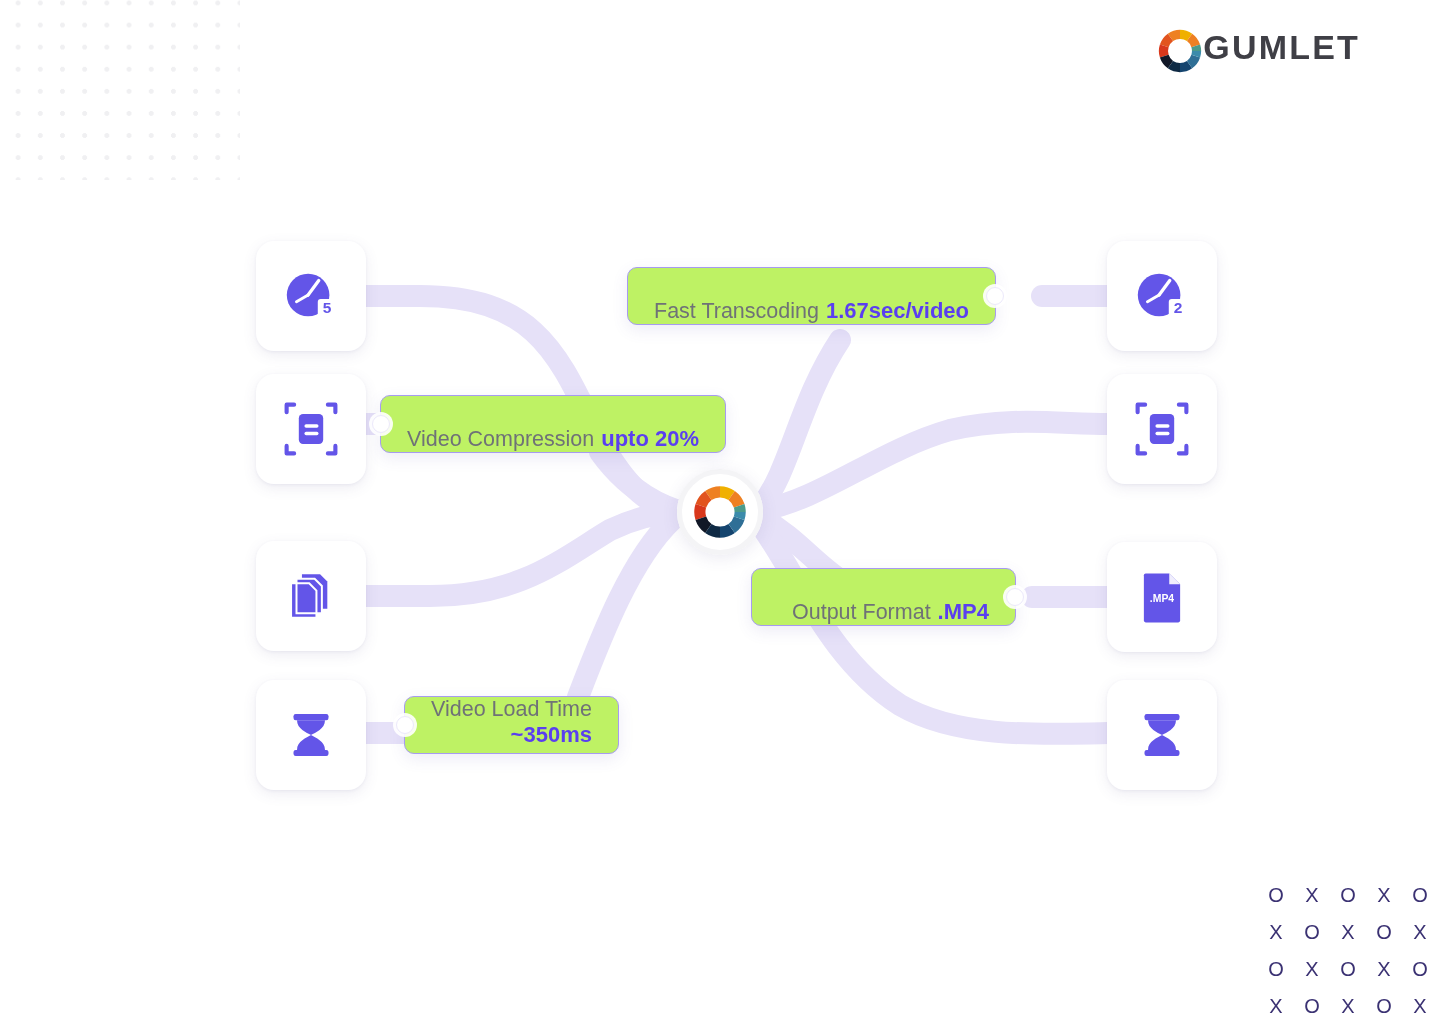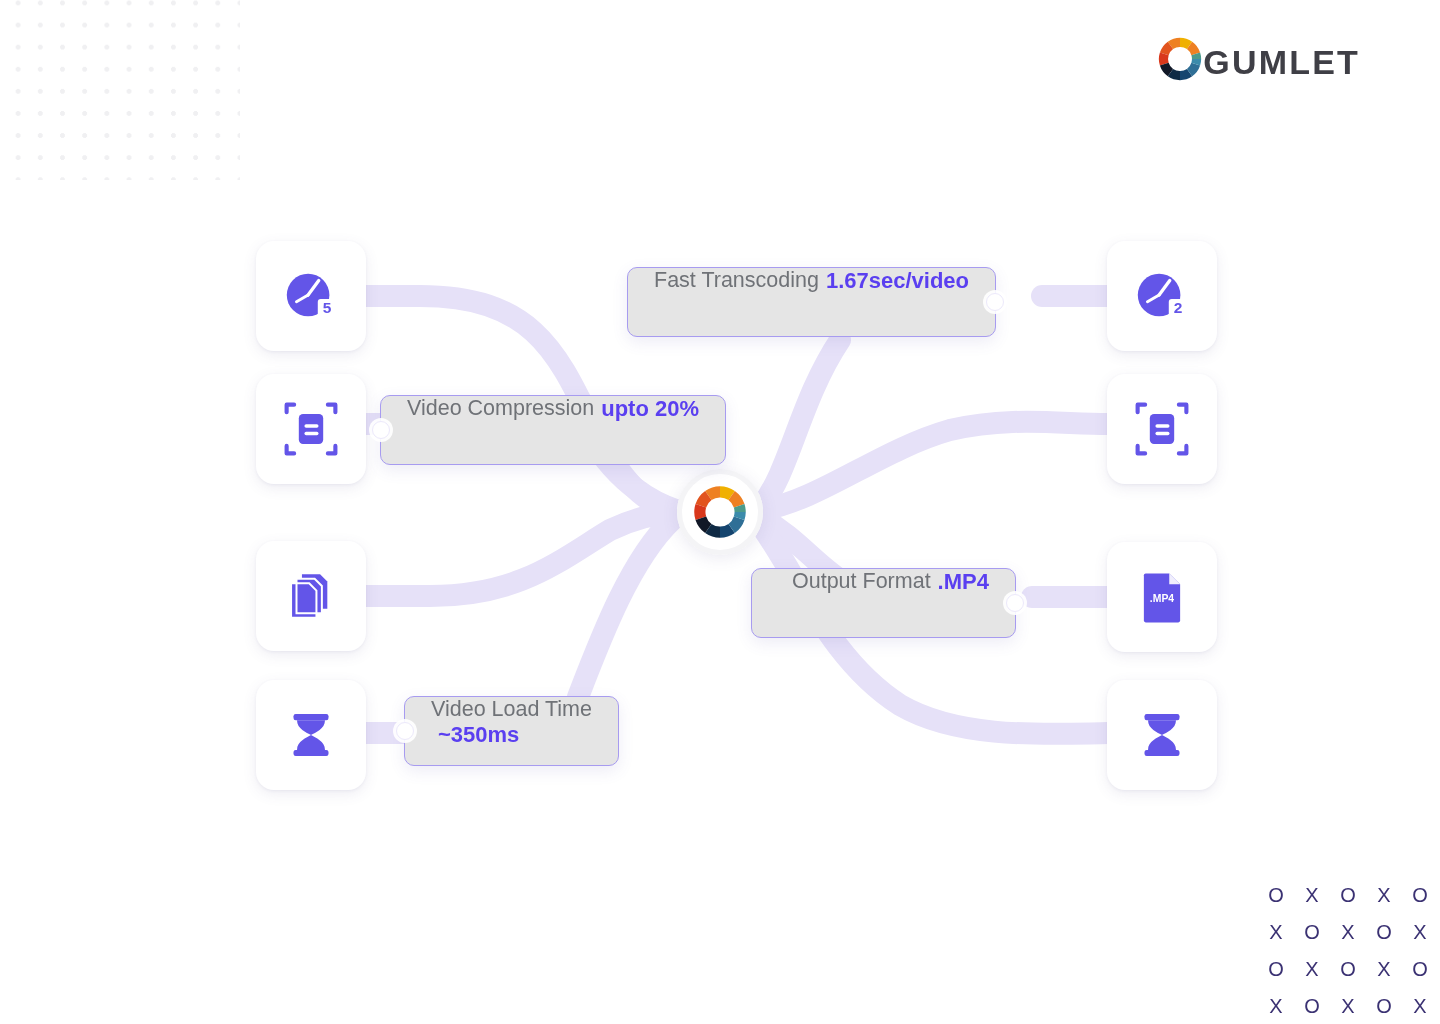--- a/index.html
+++ b/index.html
@@ -26,22 +26,22 @@
     display:grid; grid-template-columns:repeat(5, 36px);
     grid-auto-rows:37px; align-items:center; justify-items:center;
   }
   #ox-grid .ox {
     color:#3b3273; font-size:20px; line-height:1;
     font-family:"Liberation Sans", sans-serif; font-weight:400;
   }
 
   
   #brand {
-    position:absolute; right:80px; top:36px;
-    display:flex; align-items:flex-end; 
+    position:absolute; right:80px; top:28px;
+    display:flex; align-items:flex-start; 
   }
   #brand .wordmark {
     font-size:34px; font-weight:700; letter-spacing:2.2px;
     color:#3f3f46; font-family:"Liberation Sans", sans-serif;
   }
 
   
   .pinwheel { position:relative; border-radius:50%; }
 
   
@@ -51,24 +51,24 @@
   
   .icon-card {
     position:absolute; width:110px; height:110px; border-radius:18px;
     background:#ffffff;
     box-shadow:0 4px 14px rgba(85,80,140,.10), 0 1px 3px rgba(85,80,140,.07);
     display:flex; align-items:center; justify-content:center;
   }
 
   
   .pill {
-    position:absolute; height:70px; border-radius:10px;
-    background:#e5e5e5; border:1.4px solid #a79bf0;
+    position:absolute; height:58px; border-radius:10px;
+    background:#bef264; border:1.4px solid #a79bf0;
     box-shadow:0 5px 16px rgba(90,80,170,.11);
-    display:flex; align-items:flex-start; padding:0 26px;
+    display:flex; align-items:flex-end; padding:0 26px;
     white-space:nowrap;
   }
   .pill .lbl {
     font-size:21.5px; color:#6f7277; font-weight:400;
     font-family:"Liberation Sans", sans-serif;
   }
   .pill .val {
     font-size:22px; color:#5a3ff0; font-weight:700; margin-left:7px;
     font-family:"Liberation Sans", sans-serif;
   }

